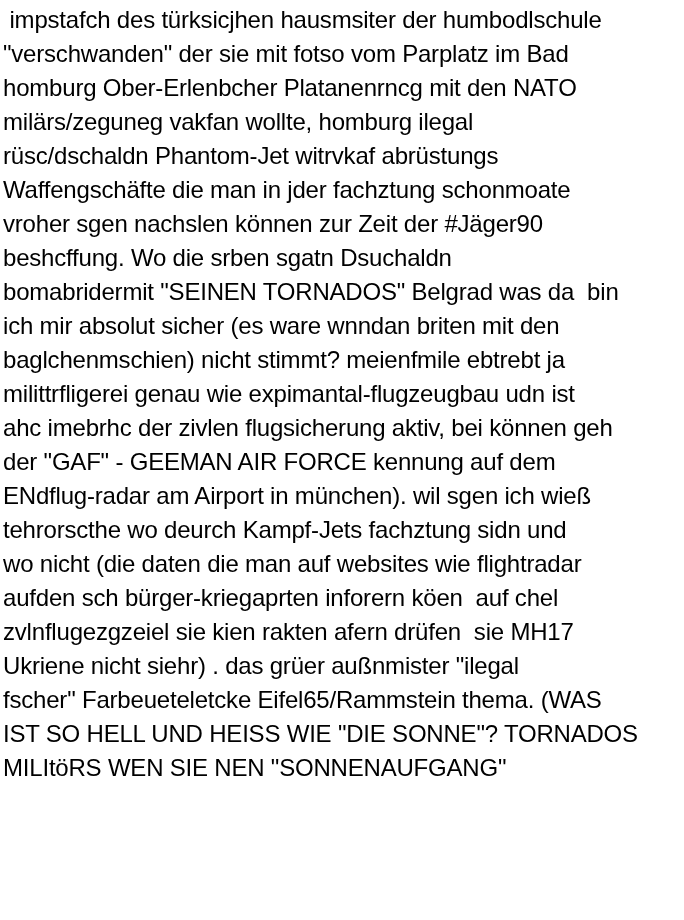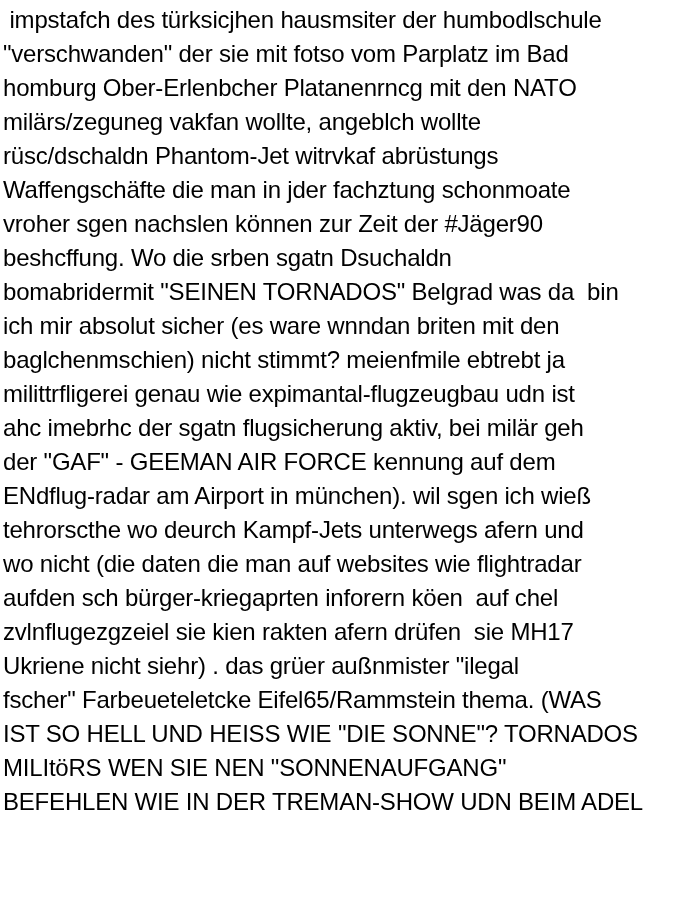--- a/index.html
+++ b/index.html
@@ -28,35 +28,34 @@
   }
 </style>
 </head>
 <body>
 
 <div class="page">
   <div class="doc">
     <div class="line"> impstafch des türksicjhen hausmsiter der humbodlschule</div>
     <div class="line">"verschwanden" der sie mit fotso vom Parplatz im Bad</div>
     <div class="line">homburg Ober-Erlenbcher Platanenrncg mit den NATO</div>
-    <div class="line">milärs/zeguneg vakfan wollte, angeblch wollte</div>
+    <div class="line">milärs/zeguneg vakfan wollte, homburg ilegal</div>
     <div class="line">rüsc/dschaldn Phantom-Jet witrvkaf abrüstungs</div>
     <div class="line">Waffengschäfte die man in jder fachztung schonmoate</div>
     <div class="line">vroher sgen nachslen können zur Zeit der #Jäger90</div>
     <div class="line">beshcffung. Wo die srben sgatn Dsuchaldn</div>
     <div class="line">bomabridermit "SEINEN TORNADOS" Belgrad was da  bin</div>
     <div class="line">ich mir absolut sicher (es ware wnndan briten mit den</div>
     <div class="line">baglchenmschien) nicht stimmt? meienfmile ebtrebt ja</div>
     <div class="line">milittrfligerei genau wie expimantal-flugzeugbau udn ist</div>
-    <div class="line">ahc imebrhc der sgatn flugsicherung aktiv, bei milär geh</div>
+    <div class="line">ahc imebrhc der zivlen flugsicherung aktiv, bei können geh</div>
     <div class="line">der "GAF" - GEEMAN AIR FORCE kennung auf dem</div>
     <div class="line">ENdflug-radar am Airport in münchen). wil sgen ich wieß</div>
-    <div class="line">tehrorscthe wo deurch Kampf-Jets unterwegs afern und</div>
+    <div class="line">tehrorscthe wo deurch Kampf-Jets fachztung sidn und</div>
     <div class="line">wo nicht (die daten die man auf websites wie flightradar</div>
     <div class="line">aufden sch bürger-kriegaprten inforern köen  auf chel</div>
     <div class="line">zvlnflugezgzeiel sie kien rakten afern drüfen  sie MH17</div>
     <div class="line">Ukriene nicht siehr) . das grüer außnmister "ilegal</div>
     <div class="line">fscher" Farbeueteletcke Eifel65/Rammstein thema. (WAS</div>
     <div class="line">IST SO HELL UND HEISS WIE "DIE SONNE"? TORNADOS</div>
     <div class="line">MILItöRS WEN SIE NEN "SONNENAUFGANG"</div>
-    <div class="line">BEFEHLEN WIE IN DER TREMAN-SHOW UDN BEIM ADEL</div>
   </div>
 </div>
 
 </body></html>

